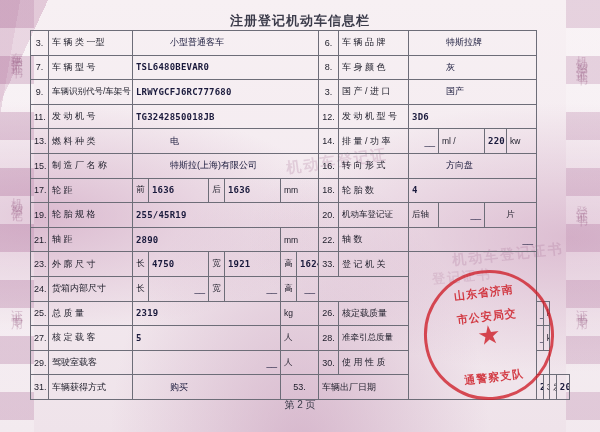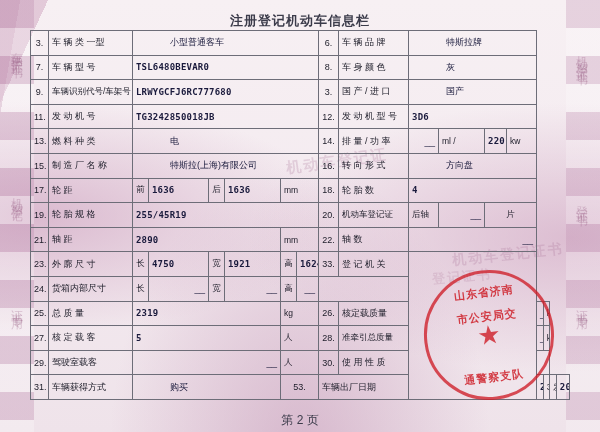--- a/index.html
+++ b/index.html
@@ -47,22 +47,22 @@
   .ghost-a{left:286px;top:152px;}
   .ghost-b{left:452px;top:246px;font-size:14px;transform:rotate(-6deg);}
   .ghost-c{left:432px;top:268px;font-size:13px;transform:rotate(-5deg);color:rgba(160,100,140,.18);}
 
   
   .title{
     position:absolute;top:12px;left:0;width:100%;text-align:center;
     font-size:13px;font-weight:bold;color:#3b3b4a;letter-spacing:1px;
   }
   .pagefoot{
-    position:absolute;bottom:3px;left:0;width:100%;text-align:center;
-    font-size:12px;color:#3b3b4a;
+    position:absolute;bottom:20px;left:0;width:100%;text-align:center;
+    font-size:10px;color:#3b3b4a;
   }
 
   
   .tablewrap{
     position:absolute;left:30px;top:30px;width:540px;height:370px;
   }
   table{
     border-collapse:collapse;width:100%;height:100%;
     table-layout:fixed;
     font-size:9.5px;color:#23232e;

